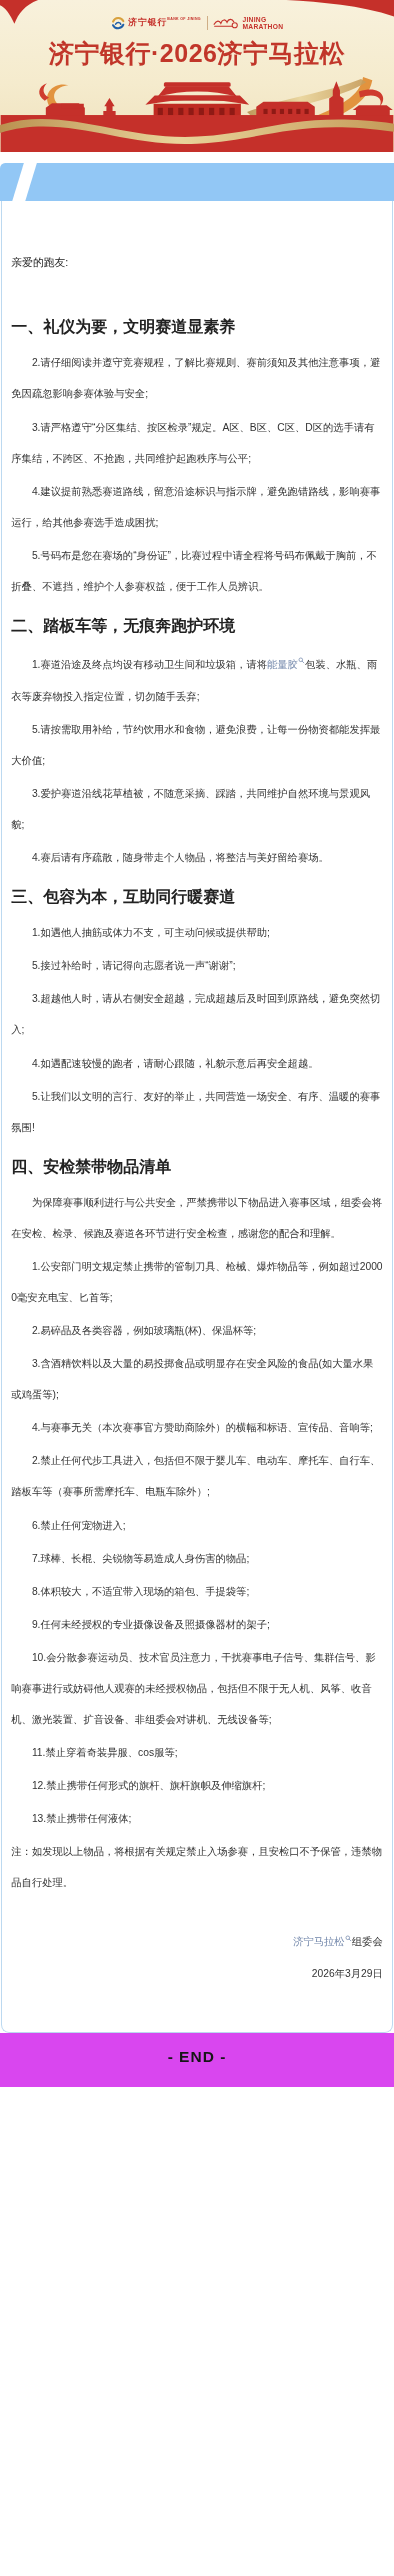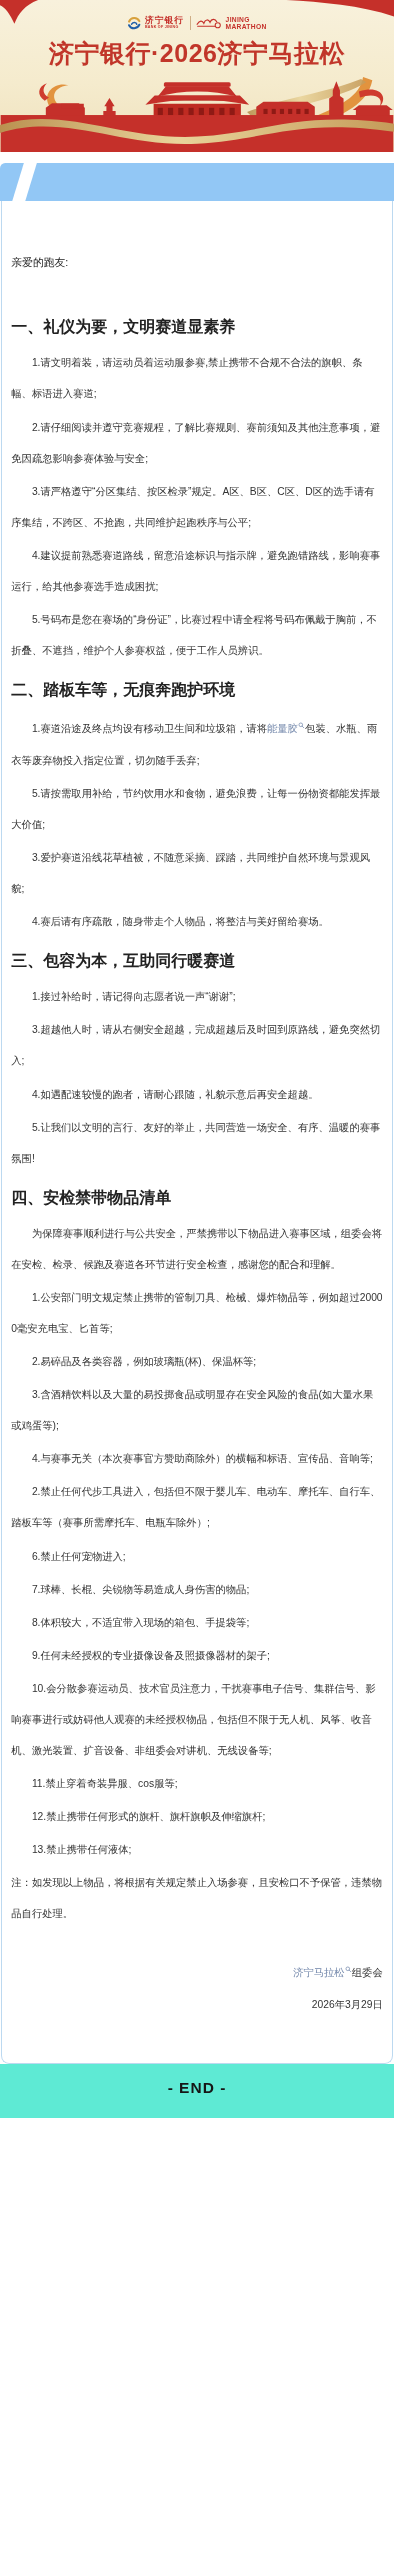--- a/index.html
+++ b/index.html
@@ -18,21 +18,21 @@
     background:linear-gradient(180deg,#f8f1dc 0%,#f5ebcd 55%,#efe1bd 100%);
     overflow:hidden;
   }
   .top-deco{position:absolute;top:0;left:0;z-index:2;}
   .logo-row{
     position:relative;z-index:3;
     display:flex;justify-content:center;align-items:center;
     gap:5.7px;padding-top:15.5px;
   }
   .bank-block{display:flex;align-items:center;gap:3.1px;}
-  .bank-text{display:flex;flex-direction:column;line-height:1.1;}
+  .bank-text{display:flex;flex-direction:row;line-height:1.1;}
   .bank-cn{color:#c5302a;font-weight:bold;font-size:8.8px;letter-spacing:1px;}
   .bank-en{color:#c5302a;font-weight:bold;font-size:3.6px;letter-spacing:0.3px;}
   .logo-divider{width:0.5px;height:14.4px;background:#cfae86;}
   .marathon-block{display:flex;align-items:center;gap:2.6px;}
   .marathon-text{display:flex;flex-direction:column;line-height:1.12;}
   .marathon-line{color:#c5302a;font-weight:bold;font-size:6.7px;letter-spacing:0.3px;}
   .banner-title{
     position:relative;z-index:3;
     margin-top:6.2px;text-align:center;
     color:#c1362a;font-size:25px;font-weight:900;letter-spacing:0.5px;
@@ -73,21 +73,21 @@
     margin:2.1px 0;text-indent:2em;
     word-break:break-all;
   }
   p.para.no-indent{text-indent:0;}
   .inline-link{color:#7186aa;}
   sup.search{margin-left:0.5px;}
   .signature{margin-top:25px;text-align:right;font-size:10.3px;line-height:31px;color:#333;}
   .signature .inline-link{color:#7186aa;}
 
   
-  .end-area{background:#5eead4;padding:15.5px 0 20.6px 0;text-align:center;}
+  .end-area{background:#d946ef;padding:15.5px 0 20.6px 0;text-align:center;}
   .end-label{font-weight:bold;font-size:15.5px;letter-spacing:1px;color:#161616;}
 </style>
 </head>
 <body>
 
 <div class="banner">
 
   <svg class="top-deco" width="394" height="27" viewBox="0 0 765 52">
     <path d="M0,0 H74 C48,10 36,26 28,46 C20,28 10,14 0,10 Z" fill="#c5302a"></path>
     <path d="M556,0 H765 V32 C700,10 624,4 556,0 Z" fill="#c5302a"></path>
@@ -174,37 +174,37 @@
 <div class="gap-white"></div>
 <div class="blue-band">
   <div class="slash"></div>
 </div>
 
 <div class="card">
 
   <p class="salutation">亲爱的跑友:</p>
 
   <h2 class="sec first">一、礼仪为要，文明赛道显素养</h2>
-  <p class="para">1.请文明着装，请运动员着运动服参赛,禁止携带不合规不合法的旗帜、条幅、标语进入赛道;</p>
   <p class="para">2.请仔细阅读并遵守竞赛规程，了解比赛规则、赛前须知及其他注意事项，避免因疏忽影响参赛体验与安全;</p>
   <p class="para">3.请严格遵守“分区集结、按区检录”规定。A区、B区、C区、D区的选手请有序集结，不跨区、不抢跑，共同维护起跑秩序与公平;</p>
   <p class="para">4.建议提前熟悉赛道路线，留意沿途标识与指示牌，避免跑错路线，影响赛事运行，给其他参赛选手造成困扰;</p>
   <p class="para">5.号码布是您在赛场的“身份证”，比赛过程中请全程将号码布佩戴于胸前，不折叠、不遮挡，维护个人参赛权益，便于工作人员辨识。</p>
 
   <h2 class="sec">二、踏板车等，无痕奔跑护环境</h2>
   <p class="para"><span>1.赛道沿途及终点均设有移动卫生间和垃圾箱，请将</span><span class="inline-link">能量胶</span><sup class="search"><svg width="6.7" height="6.7" viewBox="0 0 24 24">
           <circle cx="10" cy="10" r="6.5" fill="none" stroke="#7186aa" stroke-width="2.6"></circle>
           <line x1="15" y1="15" x2="21" y2="21" stroke="#7186aa" stroke-width="2.6" stroke-linecap="round"></line>
         </svg></sup><span>包装、水瓶、雨衣等废弃物投入指定位置，切勿随手丢弃;</span></p>
   <p class="para">5.请按需取用补给，节约饮用水和食物，避免浪费，让每一份物资都能发挥最大价值;</p>
   <p class="para">3.爱护赛道沿线花草植被，不随意采摘、踩踏，共同维护自然环境与景观风貌;</p>
   <p class="para">4.赛后请有序疏散，随身带走个人物品，将整洁与美好留给赛场。</p>
 
   <h2 class="sec">三、包容为本，互助同行暖赛道</h2>
-  <p class="para">1.接过补给时，请记得向志愿者说一声“谢谢”;</p>
+  <p class="para">1.如遇他人抽筋或体力不支，可主动问候或提供帮助;</p>
+  <p class="para">5.接过补给时，请记得向志愿者说一声“谢谢”;</p>
   <p class="para">3.超越他人时，请从右侧安全超越，完成超越后及时回到原路线，避免突然切入;</p>
   <p class="para">4.如遇配速较慢的跑者，请耐心跟随，礼貌示意后再安全超越。</p>
   <p class="para">5.让我们以文明的言行、友好的举止，共同营造一场安全、有序、温暖的赛事氛围!</p>
 
   <h2 class="sec">四、安检禁带物品清单</h2>
   <p class="para">为保障赛事顺利进行与公共安全，严禁携带以下物品进入赛事区域，组委会将在安检、检录、候跑及赛道各环节进行安全检查，感谢您的配合和理解。</p>
   <p class="para">1.公安部门明文规定禁止携带的管制刀具、枪械、爆炸物品等，例如超过20000毫安充电宝、匕首等;</p>
   <p class="para">2.易碎品及各类容器，例如玻璃瓶(杯)、保温杯等;</p>
   <p class="para">3.含酒精饮料以及大量的易投掷食品或明显存在安全风险的食品(如大量水果或鸡蛋等);</p>
   <p class="para">4.与赛事无关（本次赛事官方赞助商除外）的横幅和标语、宣传品、音响等;</p>

